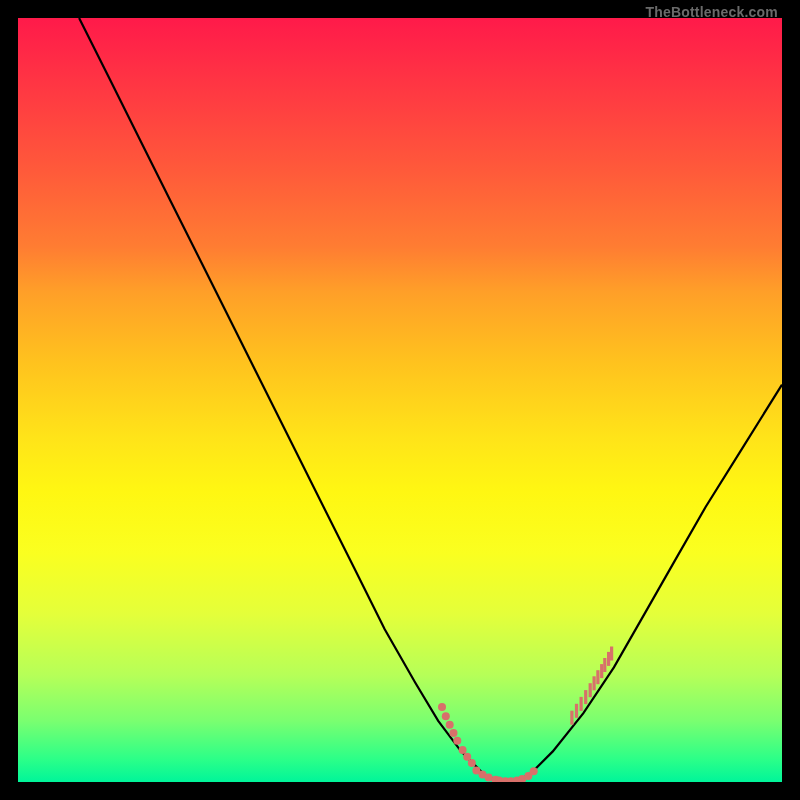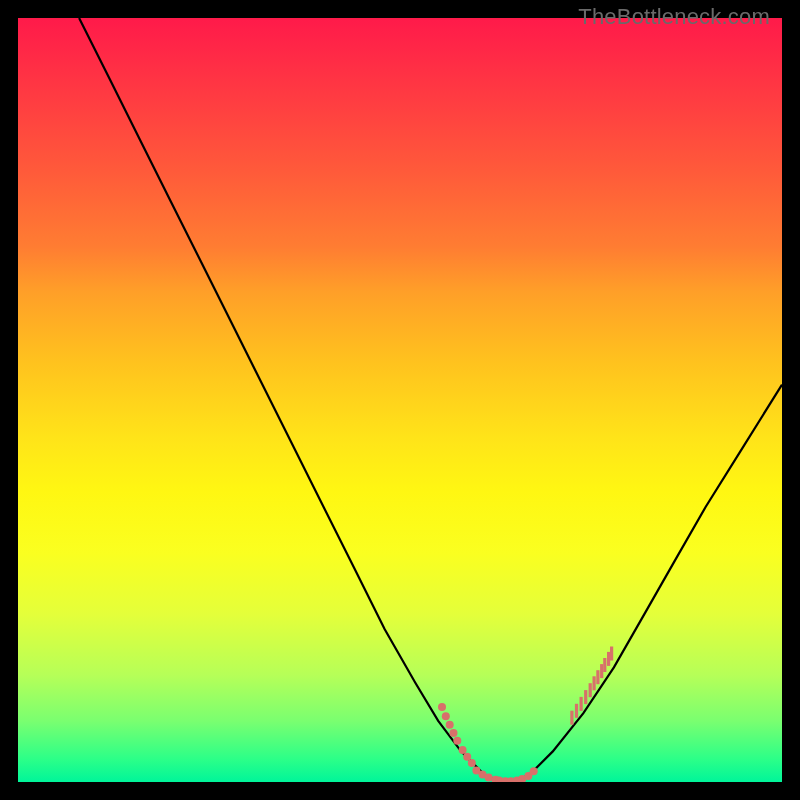--- a/index.html
+++ b/index.html
@@ -29,24 +29,24 @@
       #e4ff3a 78%,
       #b6ff58 86%,
       #7aff70 92%,
       #2cff88 97%,
       #00f59a 100%);
     overflow: hidden;
   }
   .watermark {
     position: absolute;
     top: 4px;
-    right: 30px;
+    right: 22px;
     font-family: Arial, Helvetica, sans-serif;
-    font-size: 22px;
-    font-weight: normal;
+    font-size: 14px;
+    font-weight: bold;
     color: #6a6a6a;
     letter-spacing: 0.2px;
     z-index: 5;
   }
   svg.curve {
     position: absolute;
     left: 0; top: 0;
     width: 764px;
     height: 764px;
   }

